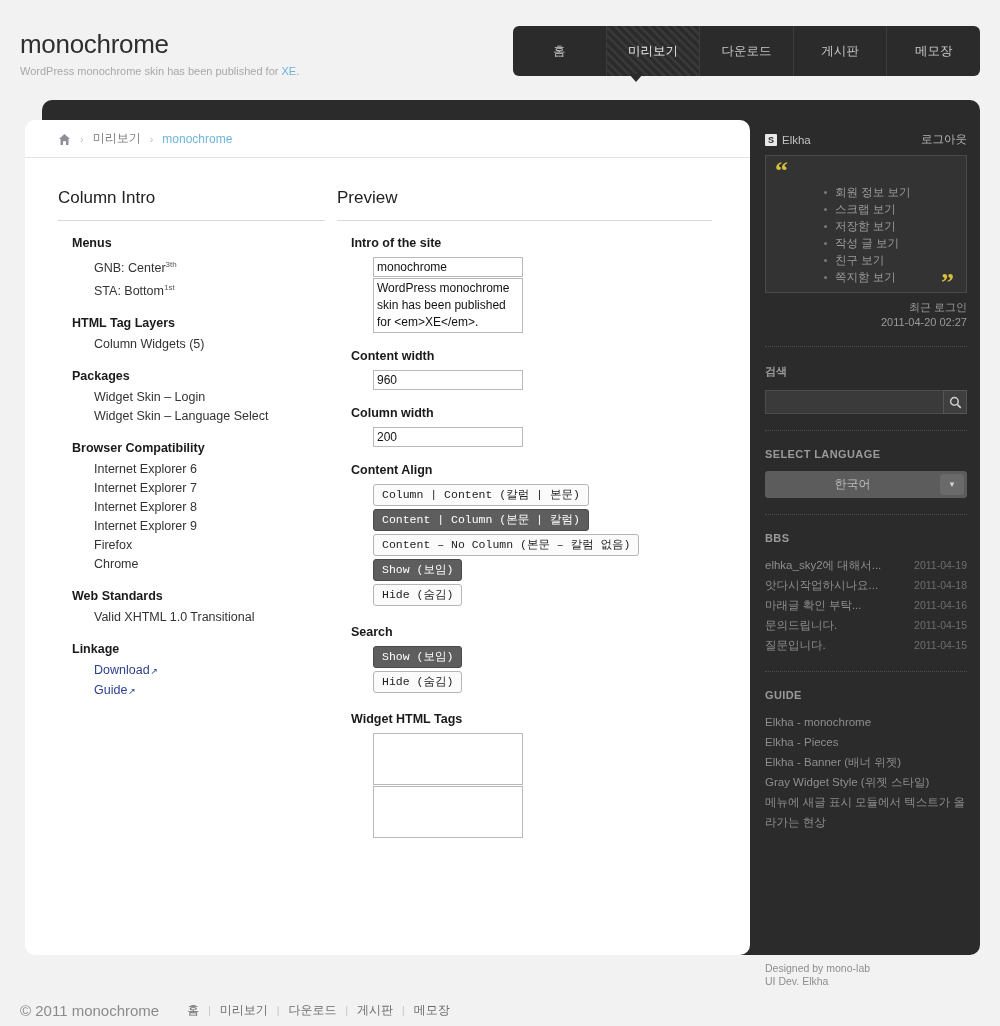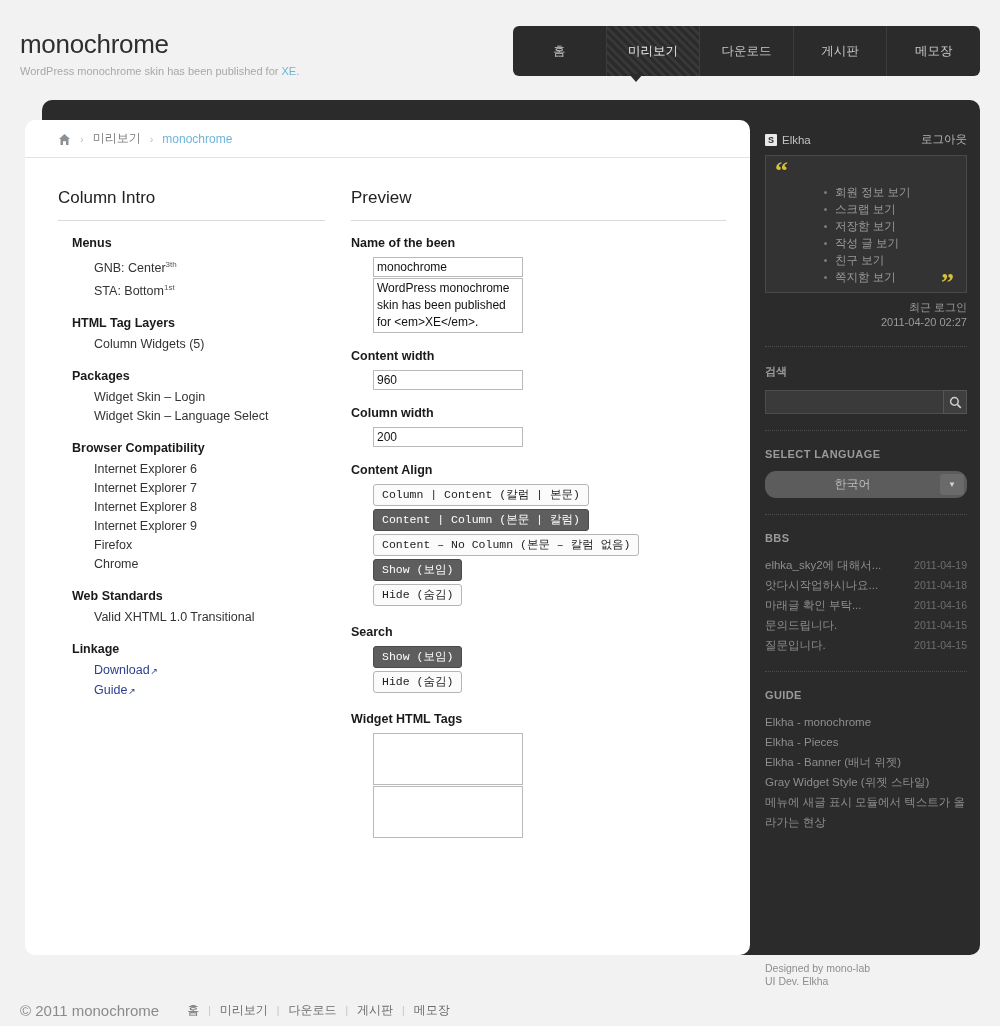--- a/index.html
+++ b/index.html
@@ -86,21 +86,21 @@
   #cols { display: flex; padding: 30px 0 0 0; }
   #col-left { width: 300px; padding-left: 33px; }
   #col-right { width: 390px; padding-left: 12px; }
 
   .col-title {
     font-size: 17px; color: #222; font-weight: normal;
     padding-bottom: 12px; margin: 0 0 13px 0;
     border-bottom: 1px solid #d9d9d9;
   }
   #col-left .col-title { width: 267px; }
-  #col-right .col-title { width: 375px; margin-left: 14px; }
+  #col-right .col-title { width: 375px; }
 
   .grp-head {
     font-size: 12.5px; font-weight: bold; color: #1a1a1a;
     margin: 13px 0 3px 14px; line-height: 18px;
   }
   .grp-head:first-of-type { margin-top: 0; }
   .grp-item {
     font-size: 12.5px; color: #333; margin-left: 36px; line-height: 19px;
   }
   .grp-item sup { font-size: 8px; vertical-align: super; color: #555; }
@@ -205,21 +205,21 @@
     flex: 1; background: #3a3a3a; border: 1px solid #4d4d4d; border-right: none;
     height: 24px; color: #ccc; font-size: 11px; padding: 0 14px 0 6px;
     font-family: "Liberation Sans", sans-serif;
   }
   #sb-search-btn {
     width: 24px; height: 24px; background: #3f3f3f;
     border: 1px solid #555; display: flex; align-items: center; justify-content: center;
   }
 
   #sb-lang {
-    height: 27px; background: #5c5c5c; border-radius: 11px;
+    height: 27px; background: #5c5c5c; border-radius: 3px;
     display: flex; align-items: center; position: relative;
   }
   #sb-lang-value {
     flex: 1; text-align: center; color: #bdbdbd; font-size: 12px;
   }
   #sb-lang-arrow {
     width: 24px; height: 21px; margin-right: 3px;
     background: #6a6a6a; border-radius: 3px;
     display: flex; align-items: center; justify-content: center;
     color: #d2d2d2; font-size: 8px;
@@ -404,21 +404,21 @@
       <div class="grp-item">Valid XHTML 1.0 Transitional</div>
 
       <div class="grp-head">Linkage</div>
       <div class="grp-item"><a>Download</a><span class="ext-icon">↗</span></div>
       <div class="grp-item"><a>Guide</a><span class="ext-icon">↗</span></div>
     </div>
 
     <div id="col-right">
       <div class="col-title">Preview</div>
 
-      <div class="f-label first">Name of the been</div>
+      <div class="f-label first">Intro of the site</div>
       <input class="f-input" type="text" value="monochrome" style="">
       <textarea class="f-textarea" style="">WordPress monochrome skin has been published for &lt;em&gt;XE&lt;/em&gt;.</textarea>
 
       <div class="f-label">Content width</div>
       <input class="f-input" type="text" value="960" style="">
 
       <div class="f-label">Column width</div>
       <input class="f-input" type="text" value="200" style="">
 
       <div class="f-label">Content Align</div>

